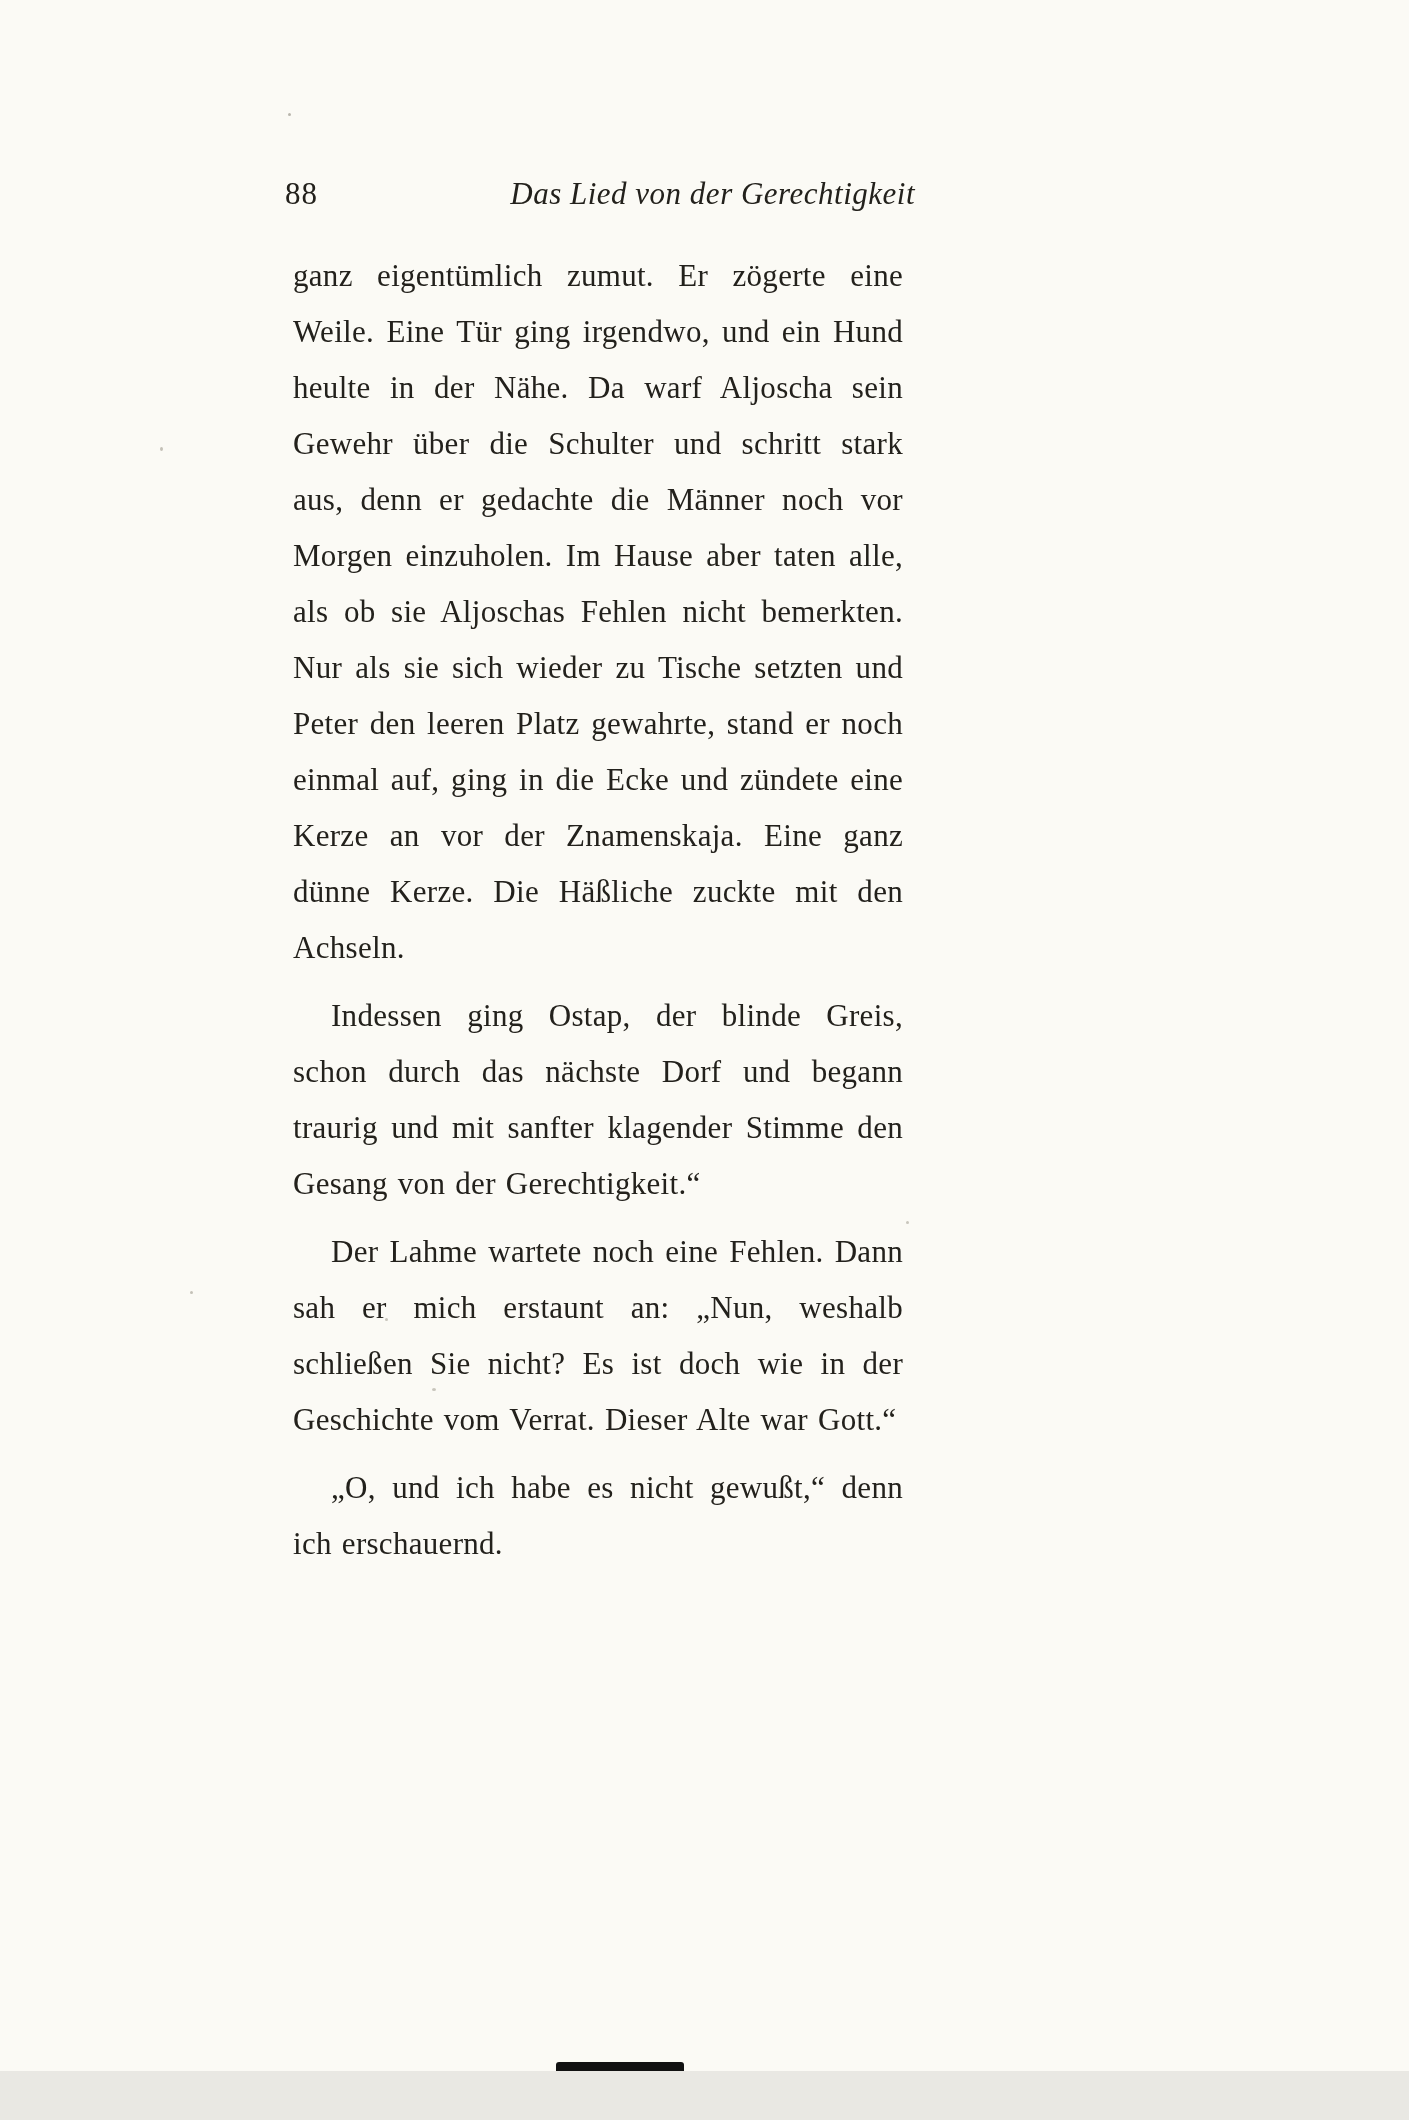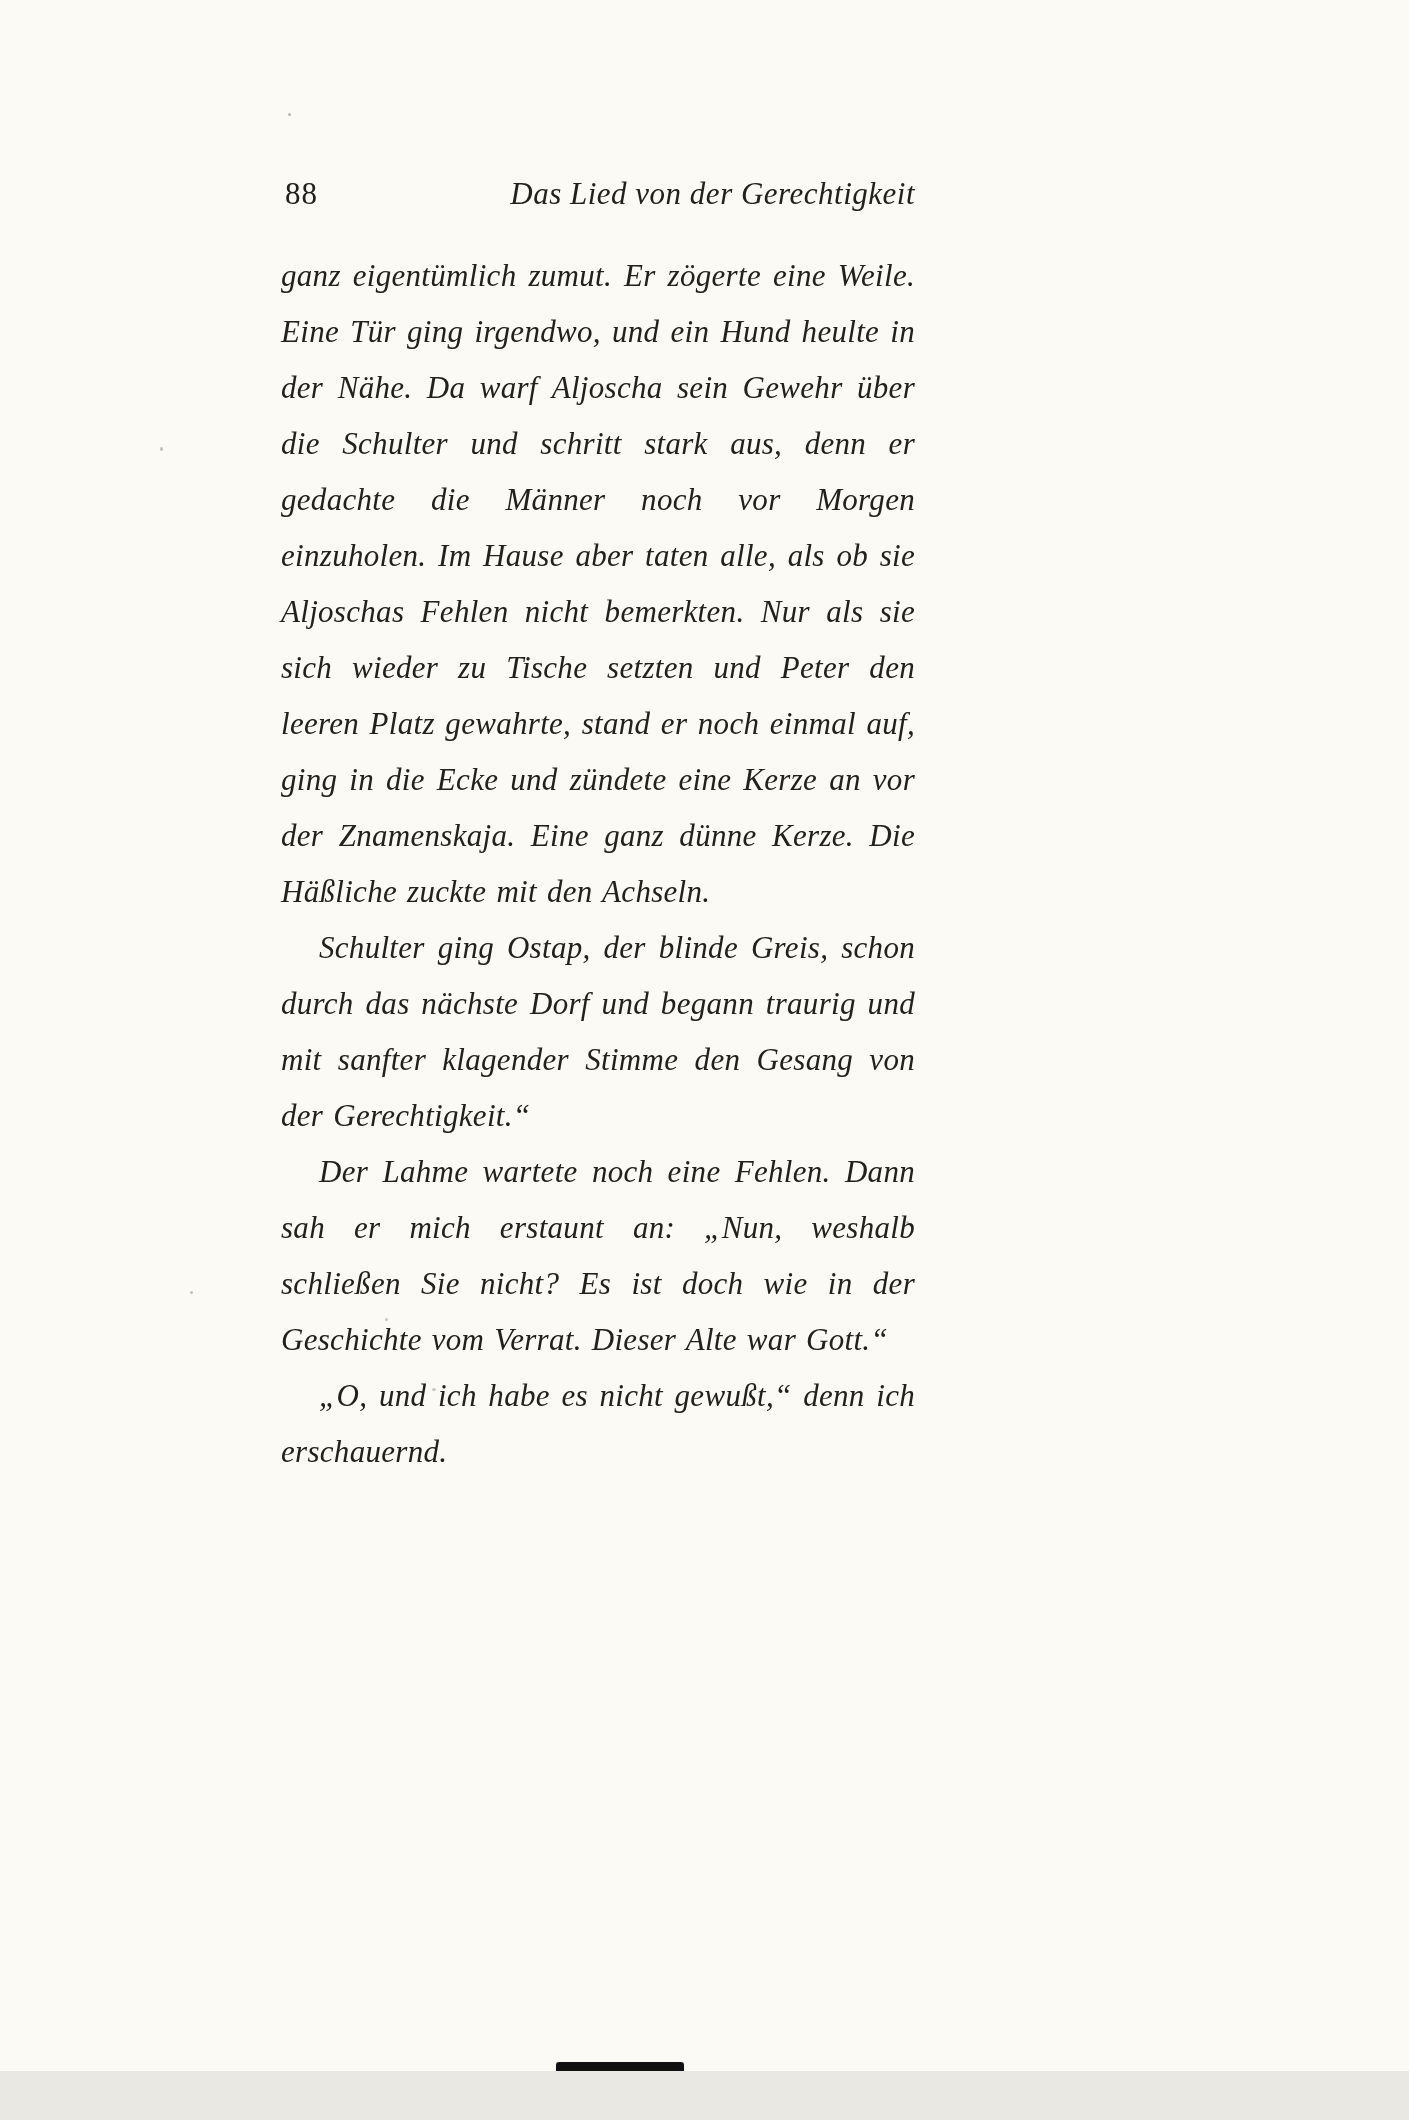--- a/index.html
+++ b/index.html
@@ -43,27 +43,26 @@
     left: 70px;
     right: 0;
     top: 0;
     text-align: right;
     font-style: italic;
     font-size: 31px;
     letter-spacing: 0.5px;
     white-space: nowrap;
   }
   .body-text p {
-    margin: 0;
+    margin: 12px;
     font-size: 31px;
     line-height: 56px;
     text-align: justify;
     letter-spacing: 0.3px;
     word-spacing: 2px;
-    font-style: italic;
   }
   .body-text p.indent {
     text-indent: 38px;
   }
   .scan-artifact {
     position: absolute;
     left: 556px;
     bottom: 0;
     width: 128px;
     height: 9px;
@@ -139,21 +138,21 @@
 
   <div class="text-block">
 
     <div class="running-head">
       <span class="page-number">88</span>
       <span class="head-title">Das Lied von der Gerechtigkeit</span>
     </div>
 
     <div class="body-text">
       <p>ganz eigentümlich zumut. Er zögerte eine Weile. Eine Tür ging irgendwo, und ein Hund heulte in der Nähe. Da warf Aljoscha sein Gewehr über die Schulter und schritt stark aus, denn er gedachte die Männer noch vor Morgen einzuholen. Im Hause aber taten alle, als ob sie Aljoschas Fehlen nicht bemerkten. Nur als sie sich wieder zu Tische setzten und Peter den leeren Platz gewahrte, stand er noch einmal auf, ging in die Ecke und zündete eine Kerze an vor der Znamenskaja. Eine ganz dünne Kerze.  Die Häßliche zuckte mit den Achseln.</p>
-      <p class="indent">Schulter ging Ostap, der blinde Greis, schon durch das nächste Dorf und begann traurig und mit sanfter klagender Stimme den Gesang von der Gerechtigkeit.“</p>
+      <p class="indent">Indessen ging Ostap, der blinde Greis, schon durch das nächste Dorf und begann traurig und mit sanfter klagender Stimme den Gesang von der Gerechtigkeit.“</p>
       <p class="indent">Der Lahme wartete noch eine Fehlen.  Dann sah er mich erstaunt an: „Nun, weshalb schließen Sie nicht?  Es ist doch wie in der Geschichte vom Verrat.  Dieser Alte war Gott.“</p>
       <p class="indent">„O, und ich habe es nicht gewußt,“ denn ich erschauernd.</p>
     </div>
 
   </div>
 
   <div class="scan-artifact"></div>
 
 </div>
 

